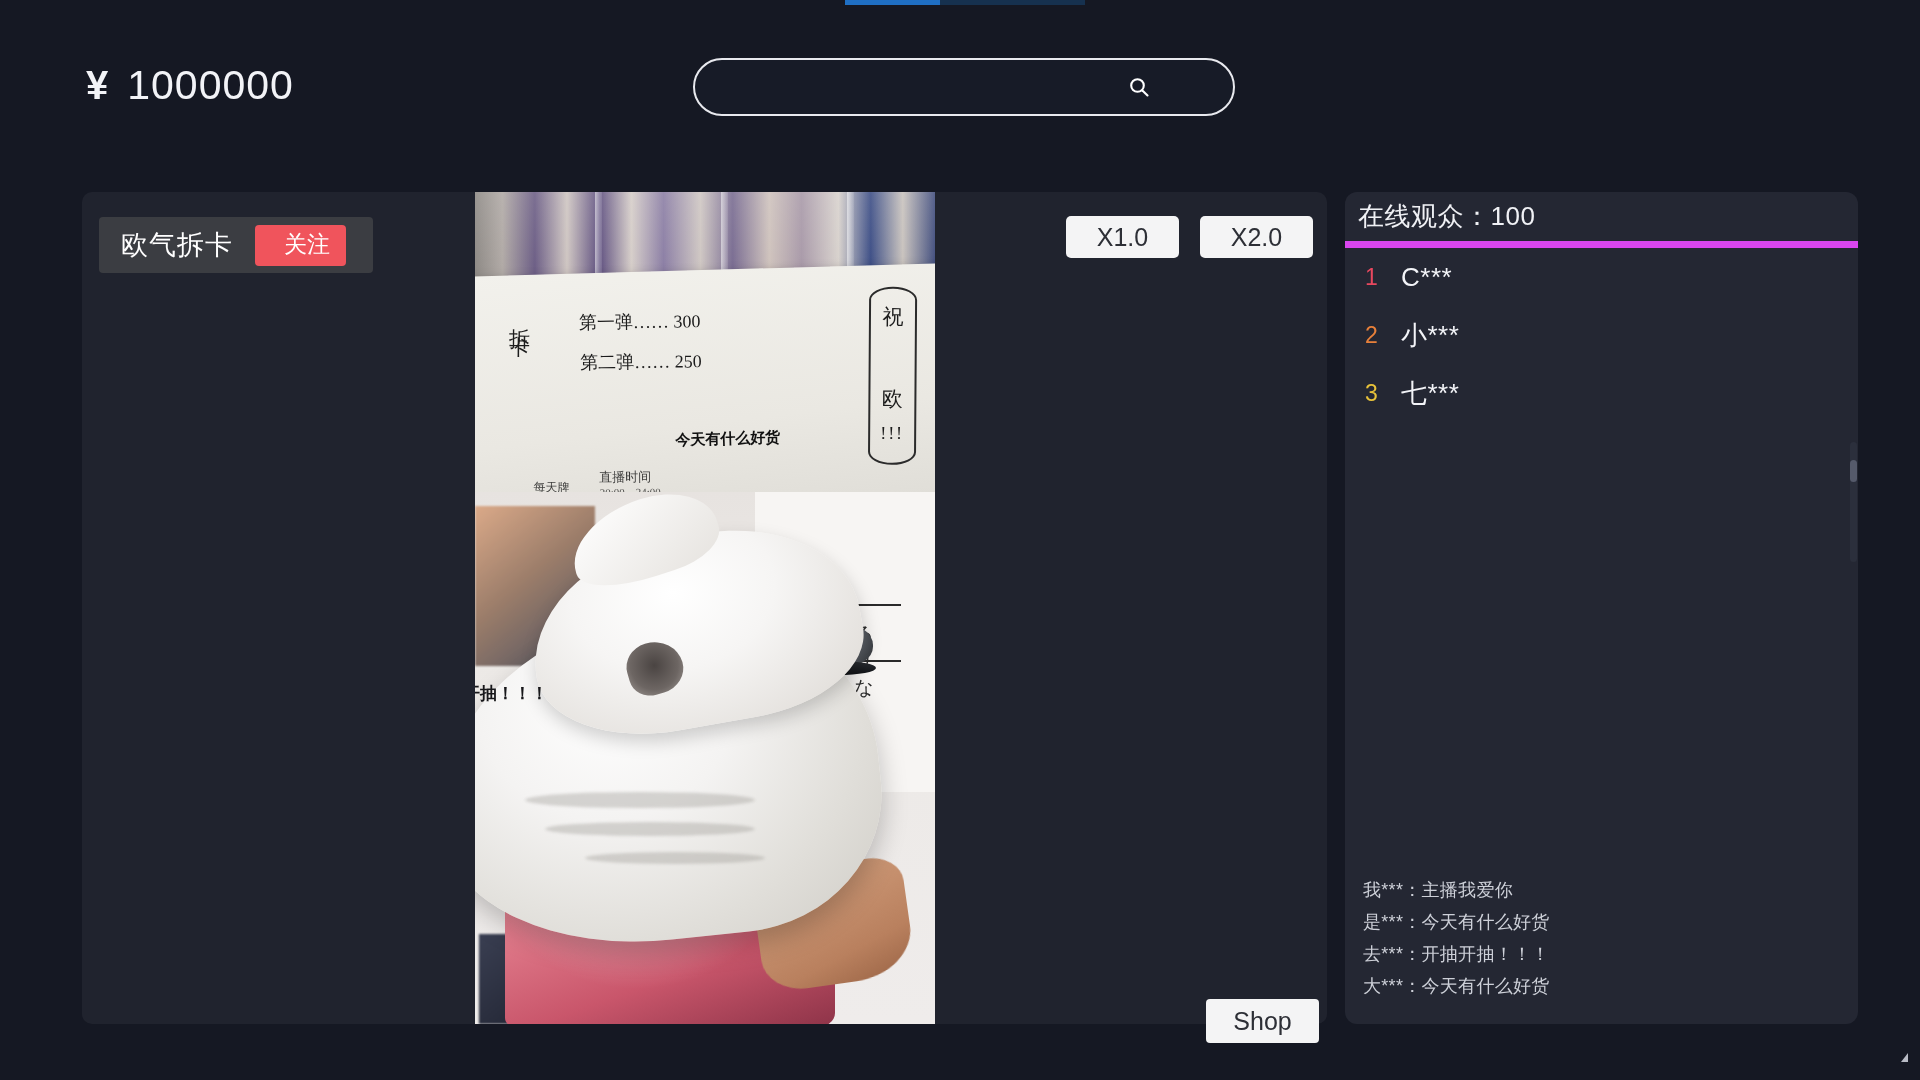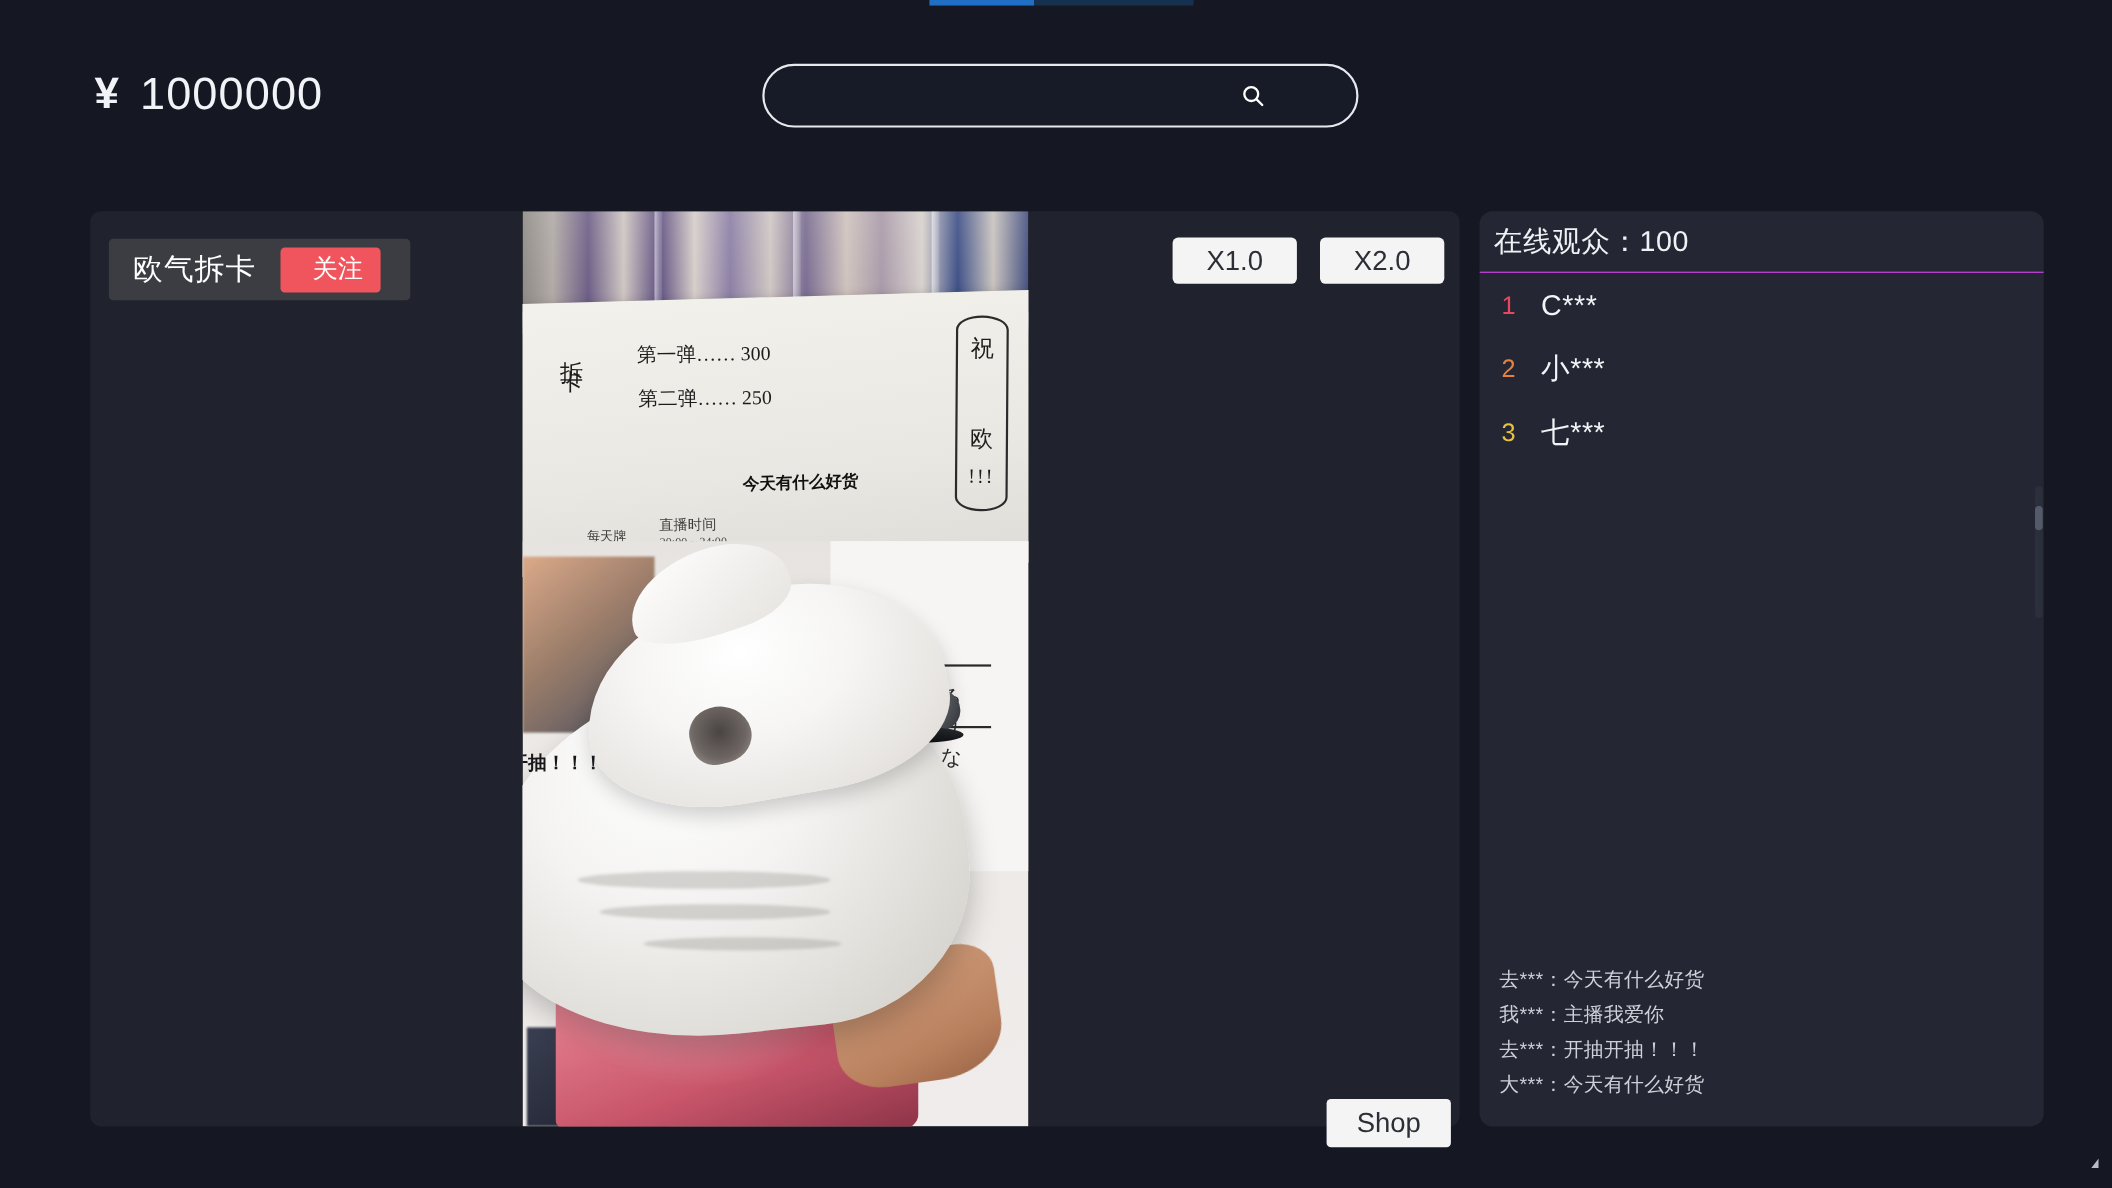--- a/index.html
+++ b/index.html
@@ -286,21 +286,21 @@
     width: 513px; height: 832px;
     background: #242733;
     border-radius: 12px;
     overflow: hidden;
   }
   .viewers-header {
     position: absolute; left: 0; top: 0; width: 100%; height: 56px;
     display: flex; align-items: center;
     padding-left: 13px;
     color: #f0f1f5; font-size: 26px; letter-spacing: .5px;
-    border-bottom: 1px solid #d946ef;
+    border-bottom: 7px solid #d946ef;
   }
   .rank-list { position: absolute; left: 0; top: 56px; width: 100%; }
   .rank-row {
     display: flex; align-items: center; gap: 21px;
     height: 58px; padding-left: 20px;
   }
   .rank-num { font-size: 23px; font-weight: 500; width: 15px; }
   .rank-name { color: #f3f4f8; font-size: 26px; letter-spacing: .5px; }
 
   .chat-list {
@@ -446,21 +446,21 @@
         <span class="rank-num" style="color:#e8c23a">3</span>
         <span class="rank-name">七***</span>
       </div>
     </div>
 
     <div class="panel-scrollbar">
       <div class="thumbsb"></div>
     </div>
 
     <div class="chat-list">
-      <div class="chat-line">去***：今天有什么好货</div>
       <div class="chat-line">我***：主播我爱你</div>
+      <div class="chat-line">是***：今天有什么好货</div>
       <div class="chat-line">去***：开抽开抽！！！</div>
       <div class="chat-line">大***：今天有什么好货</div>
     </div>
   </div>
 
   <div class="corner-dot"></div>
 </div>
 
 </body></html>

